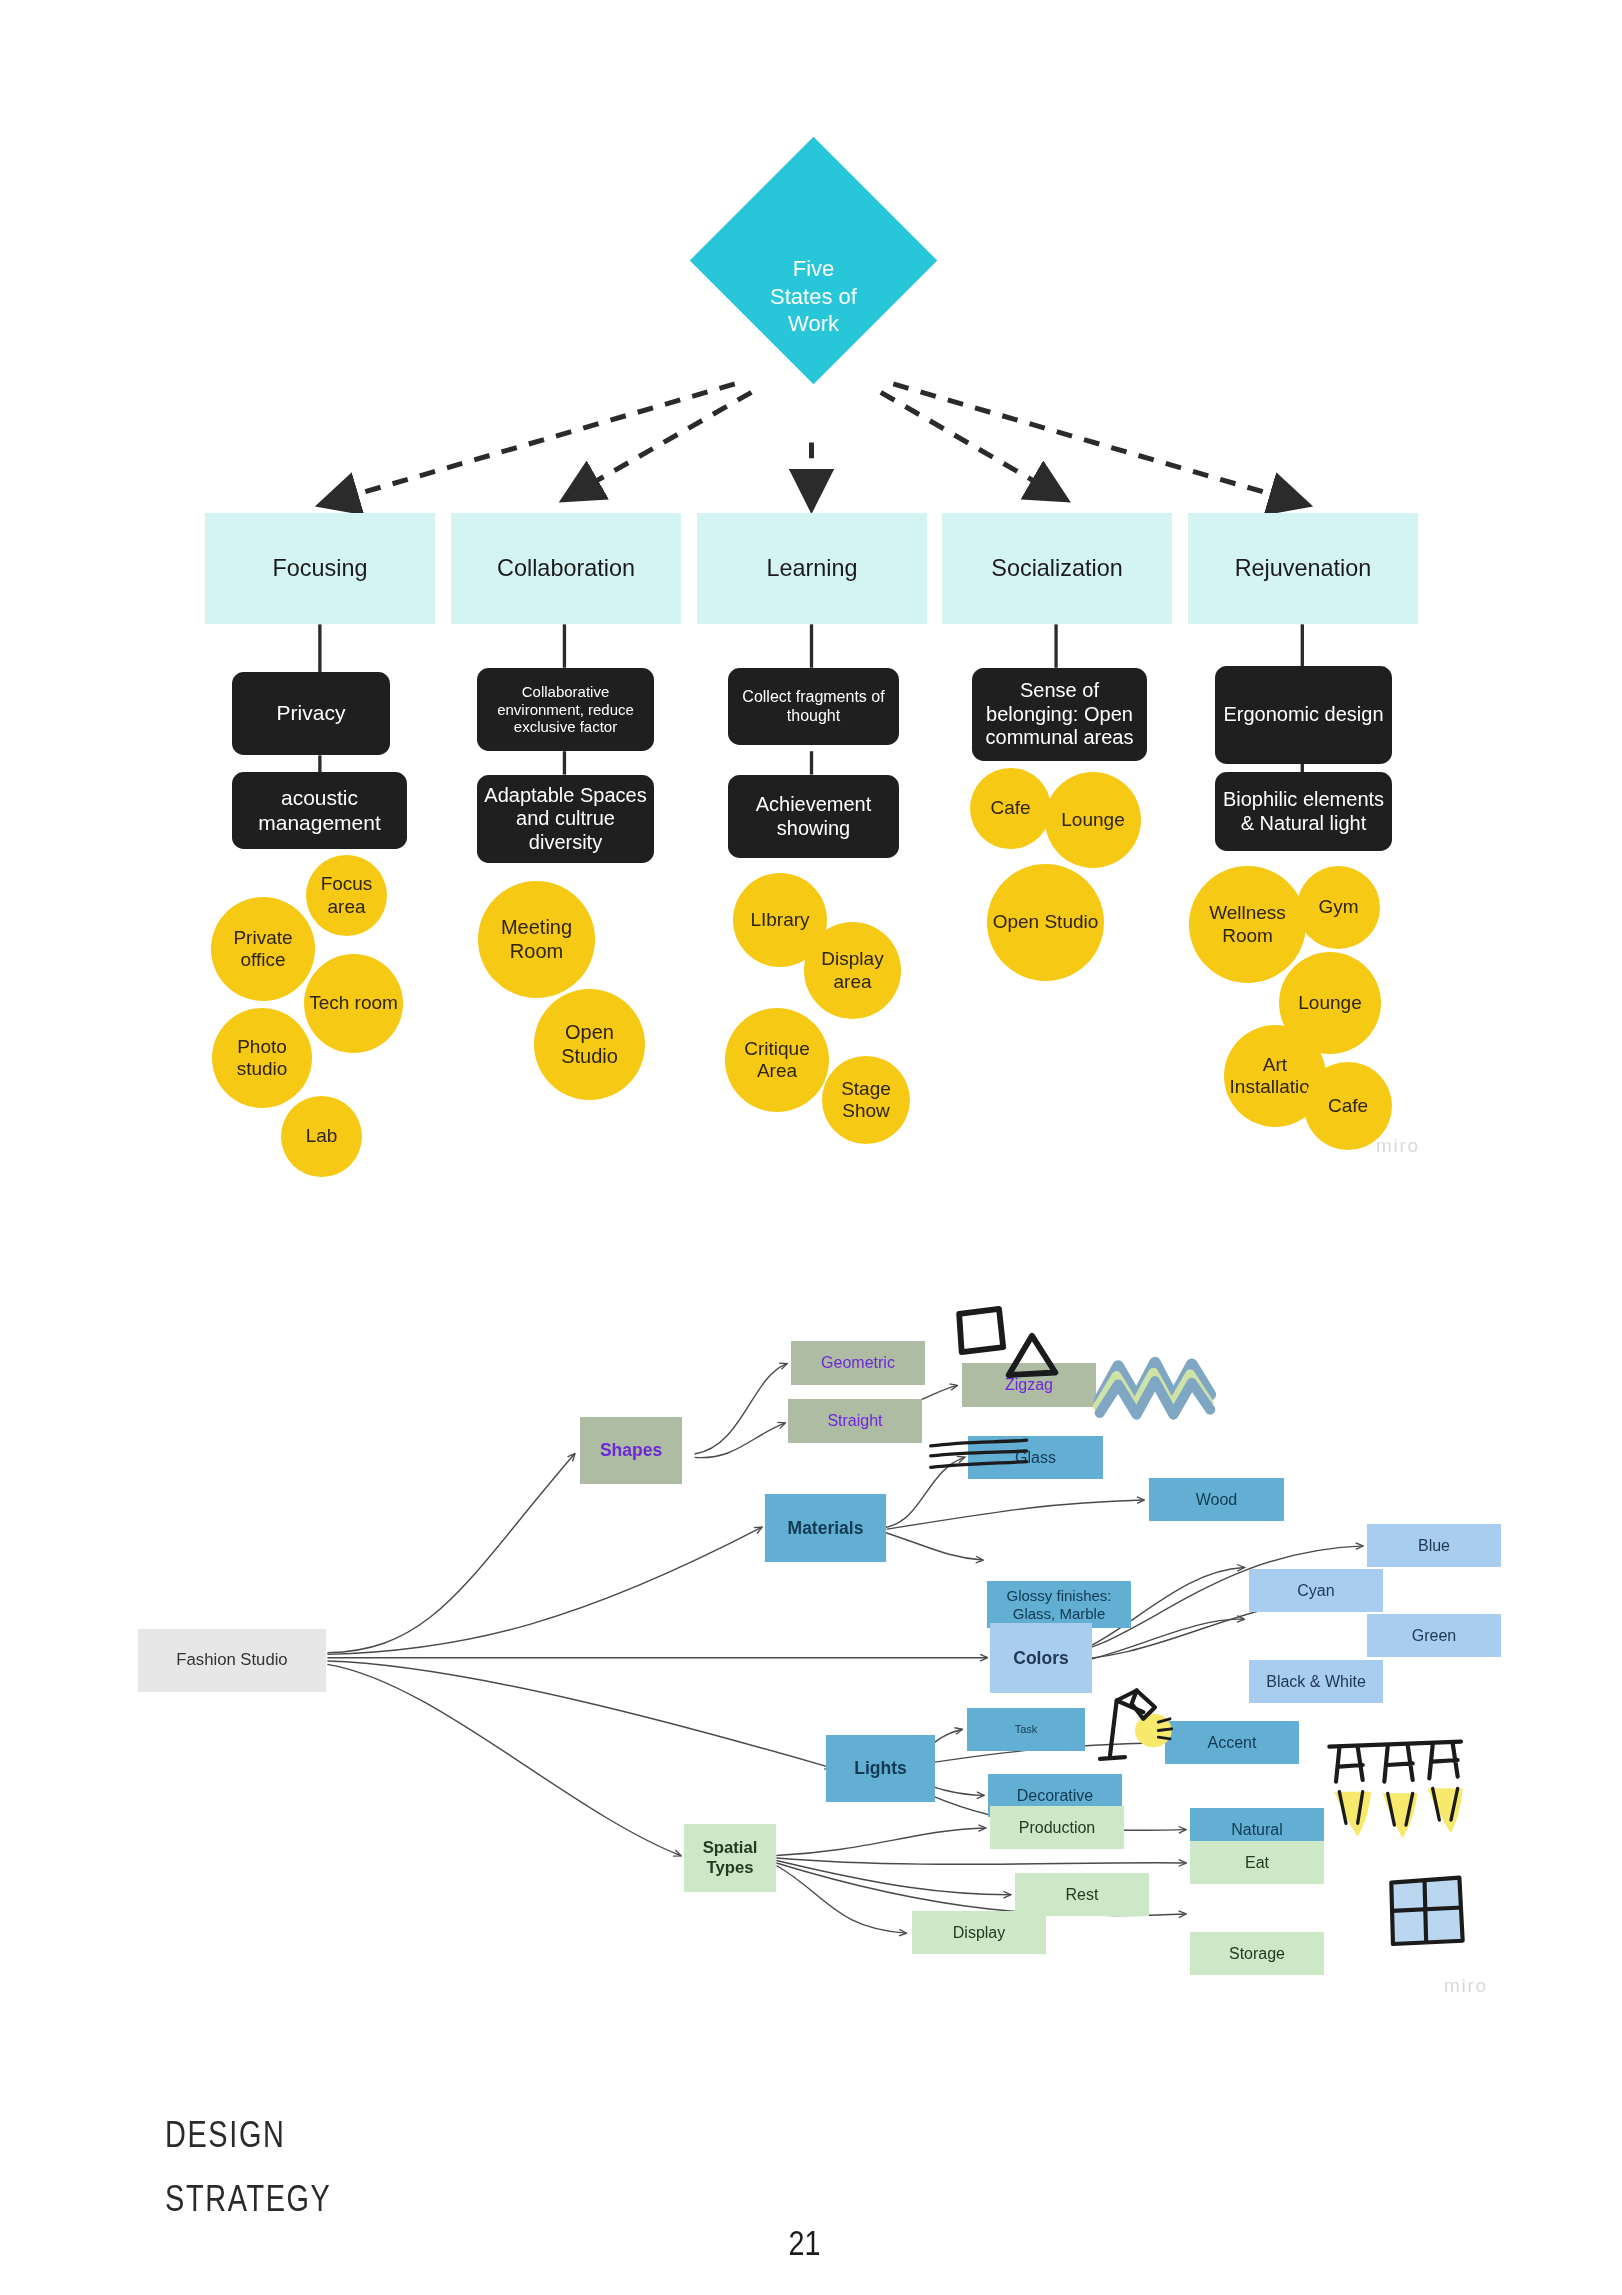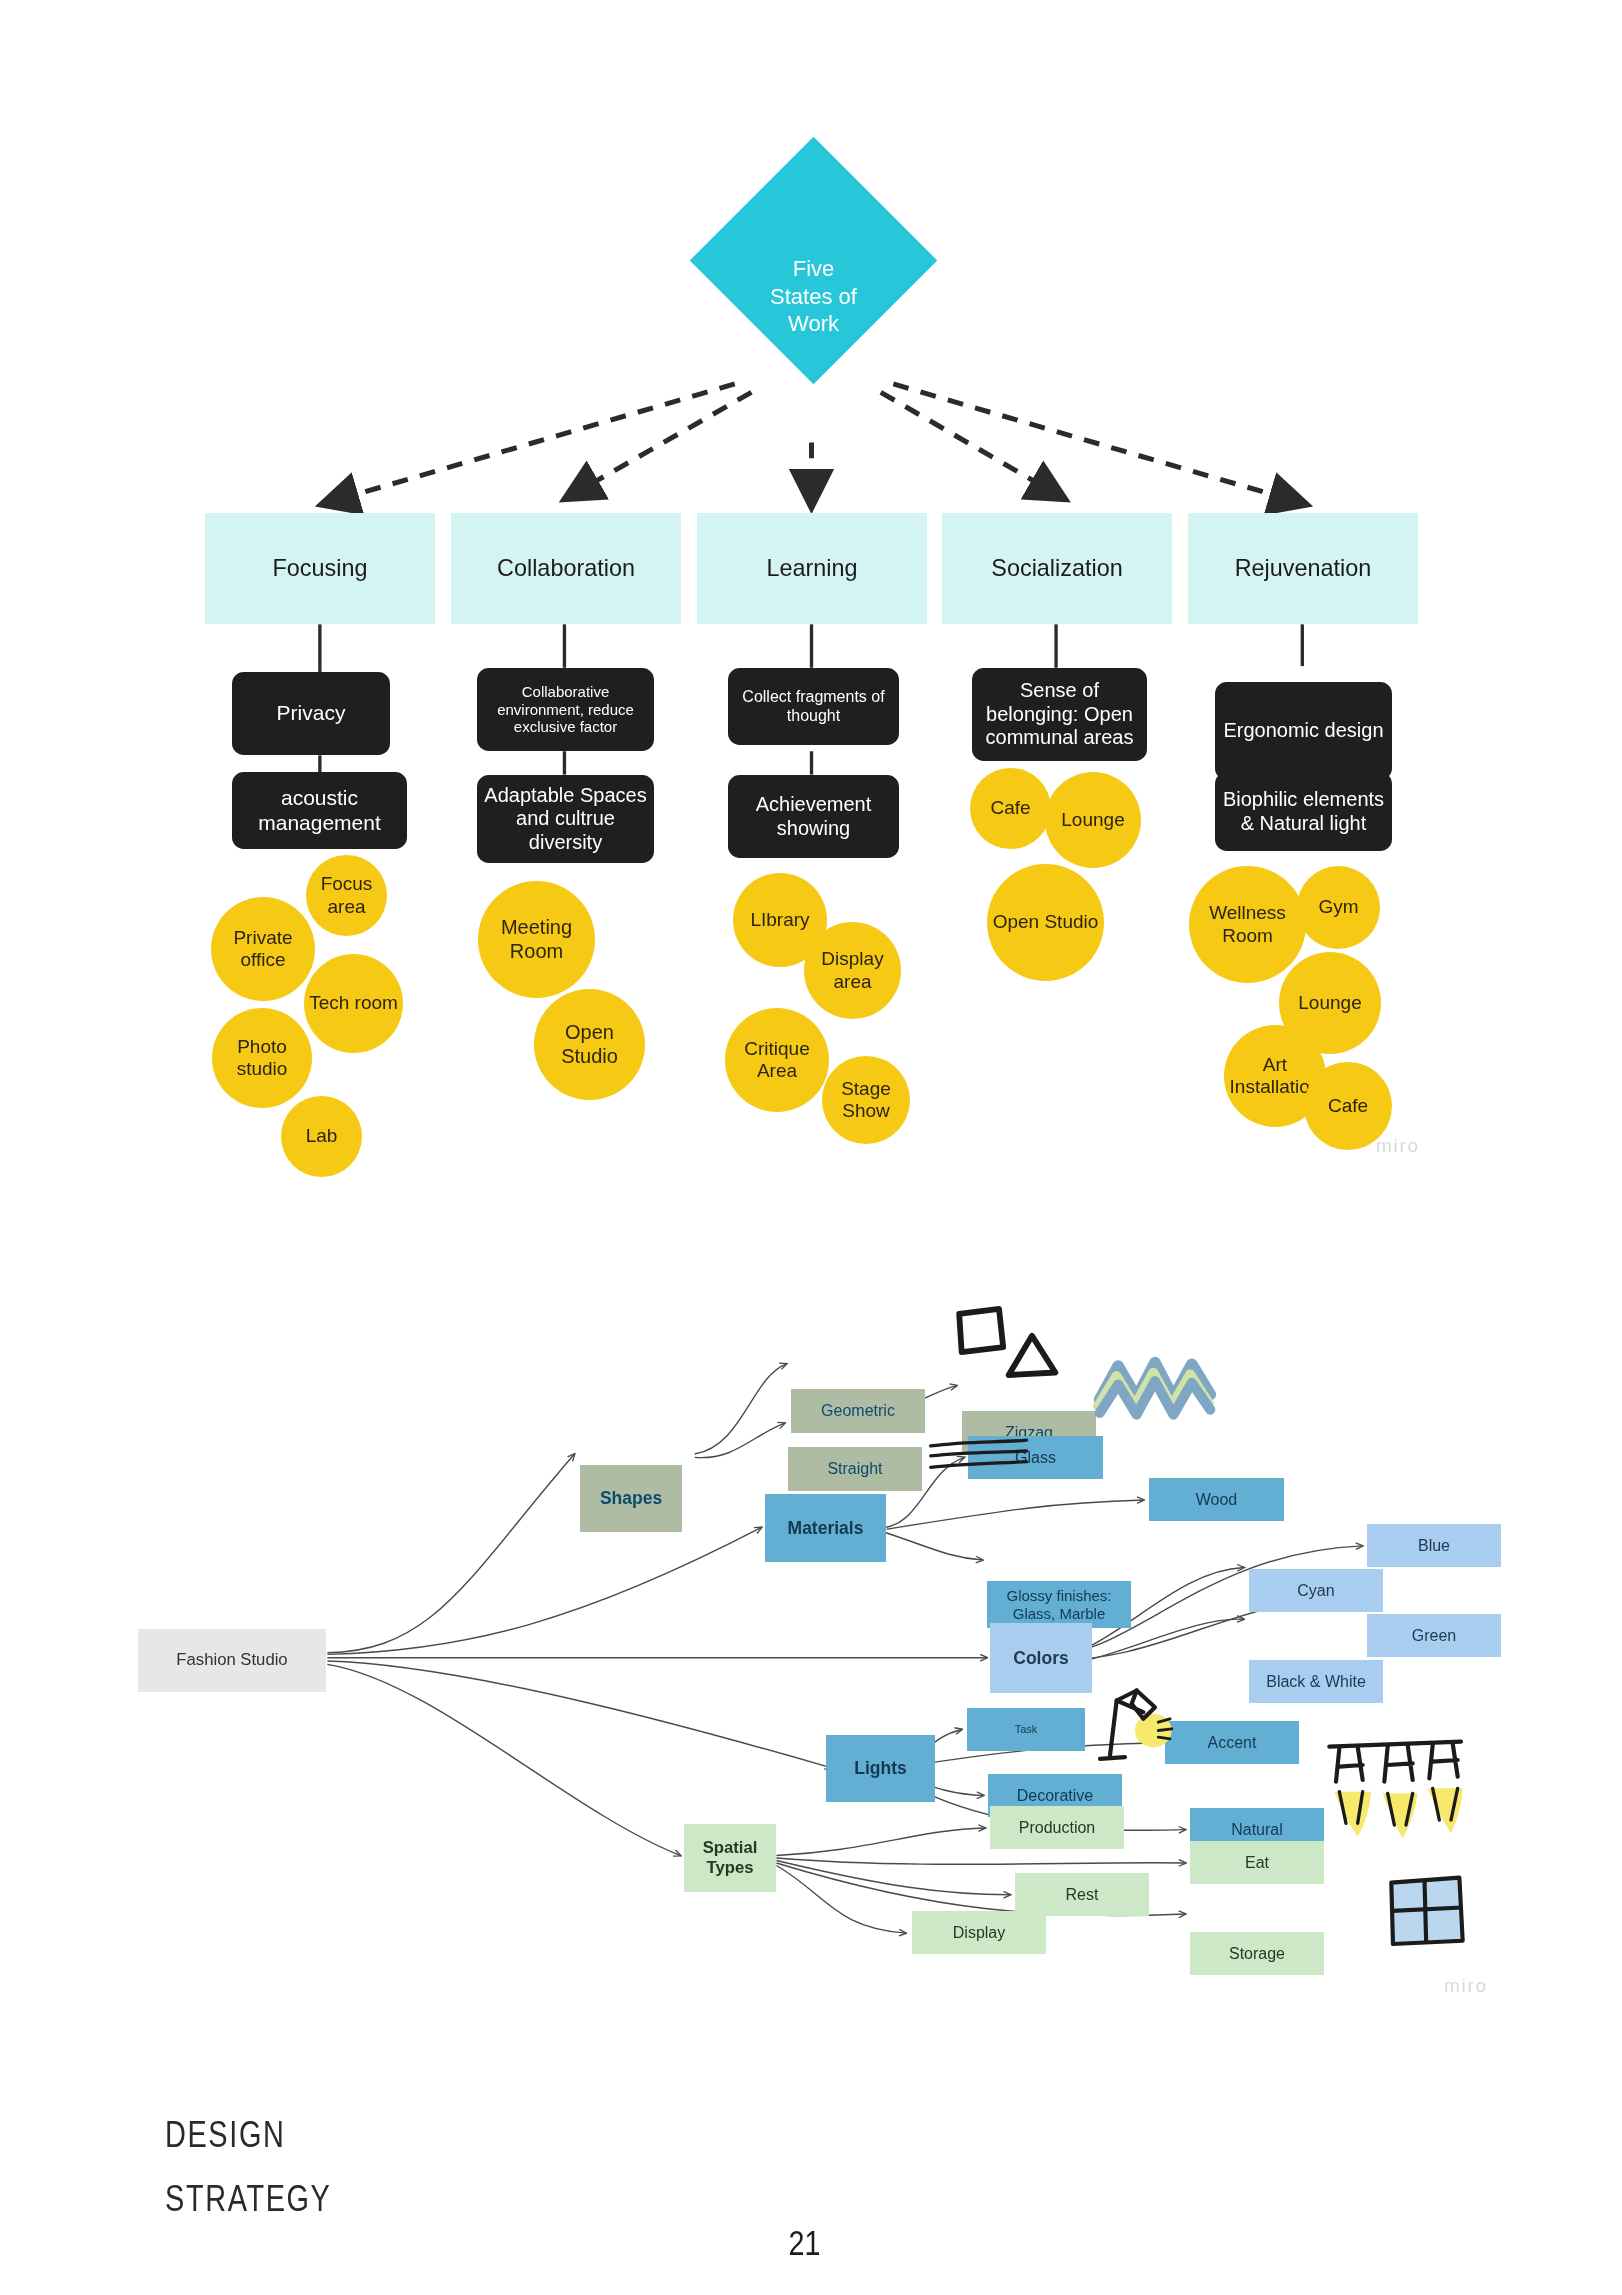--- a/index.html
+++ b/index.html
@@ -74,21 +74,21 @@
   .tnode{
     position:absolute;
     display:flex;align-items:center;justify-content:center;
     text-align:center;
     font-family:"Liberation Sans",sans-serif;
     color:#2b2b2b;
     line-height:1.2;
     box-sizing:border-box;
   }
   .tn-root{background:#E7E7E7;color:#333;}
-  .tn-sage{background:#AFBCA4;color:#0c4a6e;margin-top:48px;}
+  .tn-sage{background:#AFBCA4;color:#6d28d9;}
   .tn-blue-dk{background:#63AED3;color:#123a52;}
   .tn-blue-lt{background:#A9CDEE;color:#203a55;}
   .tn-green{background:#CCE8C6;color:#243b22;}
   .bold{font-weight:bold;}
 
   .sketch{position:absolute;}
 
   
   .footer-title{
     position:absolute;
@@ -227,21 +227,21 @@
   <div class="circ" style="left:970px;top:768px;width:81px;height:81px;font-size:19px;">
     <span>Cafe</span>
   </div>
   <div class="circ" style="left:1045px;top:772px;width:96px;height:96px;font-size:19px;">
     <span>Lounge</span>
   </div>
   <div class="circ" style="left:987px;top:864px;width:117px;height:117px;font-size:19px;">
     <span>Open Studio</span>
   </div>
 
-  <div class="blk" style="left:1215px;top:682px;width:177px;height:98px;font-size:20px;">
+  <div class="blk" style="left:1215px;top:666px;width:177px;height:98px;font-size:20px;">
     <span>Ergonomic design</span>
   </div>
   <div class="blk" style="left:1215px;top:772px;width:177px;height:79px;font-size:20px;">
     <span>Biophilic elements &amp; Natural light</span>
   </div>
   <div class="circ" style="left:1189px;top:866px;width:117px;height:117px;font-size:19px;">
     <span>Wellness Room</span>
   </div>
   <div class="circ" style="left:1297px;top:866px;width:83px;height:83px;font-size:19px;">
     <span>Gym</span>

